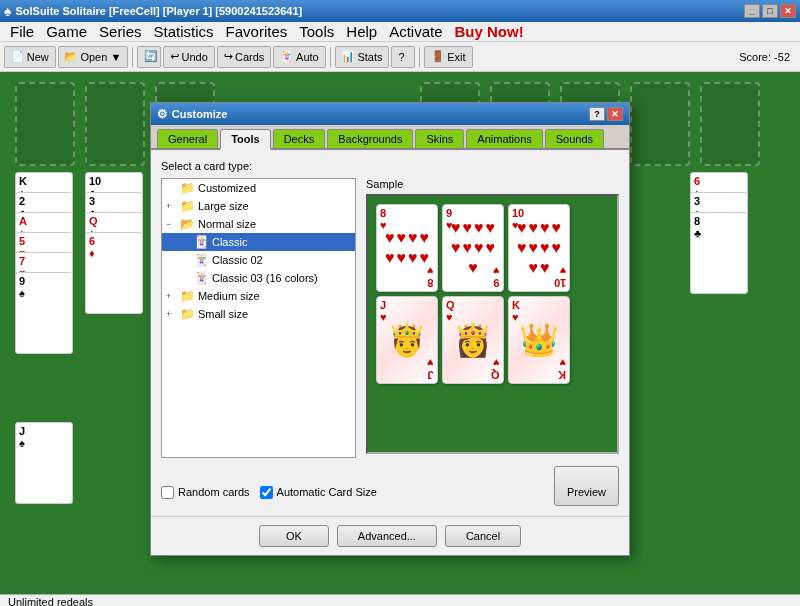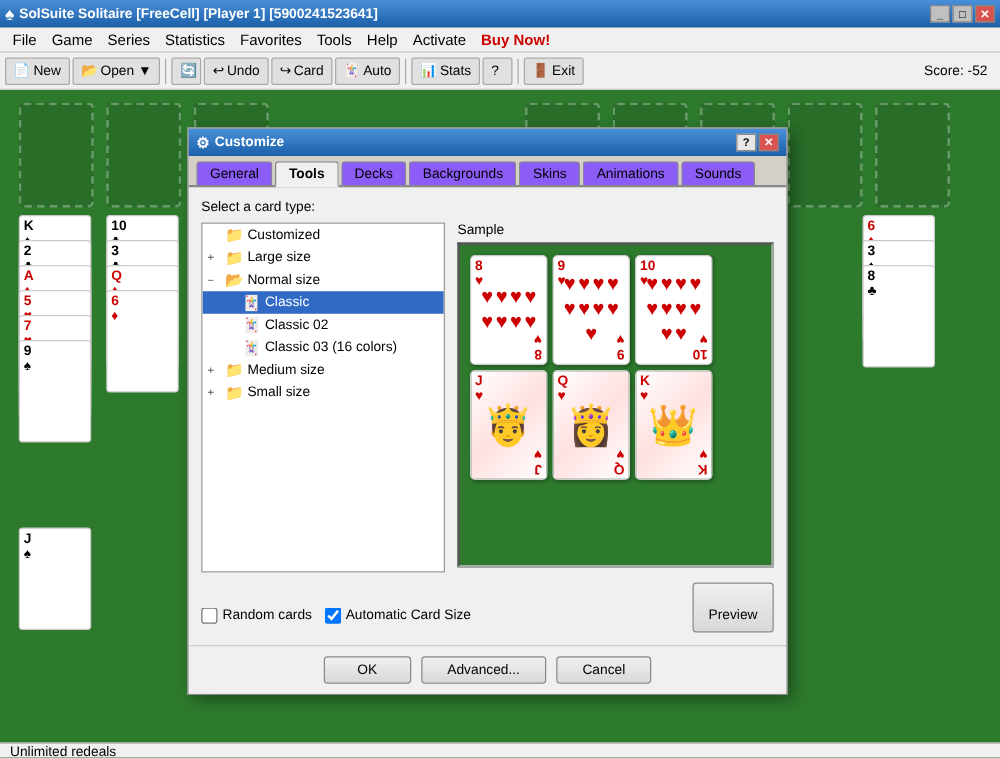--- a/index.html
+++ b/index.html
@@ -29,21 +29,21 @@
     .menu-bar {
       background: #f0f0f0;
       height: 20px;
       display: flex;
       align-items: center;
       padding: 0 4px;
       border-bottom: 1px solid #ccc;
     }
     .menu-item {
       padding: 2px 6px;
-      font-size: 12px;
+      font-size: 15px;
       cursor: pointer;
       color: #000;
     }
 
     
     .toolbar {
       background: #f0f0f0;
       height: 30px;
       display: flex;
       align-items: center;
@@ -116,21 +116,21 @@
     
     .tabs {
       display: flex;
       background: #d4d0c8;
       border-bottom: 2px solid #888;
       padding: 4px 6px 0;
       gap: 2px;
     }
     .tab {
       padding: 3px 10px;
-      background: #8b5cf6;
+      background: #84cc16;
       border: 1px solid #888;
       border-bottom: none;
       cursor: pointer;
       font-size: 11px;
       border-radius: 3px 3px 0 0;
     }
     .tab.active {
       background: #f0f0f0;
       border-bottom: 2px solid #f0f0f0;
       margin-bottom: -2px;
@@ -311,21 +311,21 @@
   <span class="menu-item">Activate</span>
   <span class="menu-item" style="color:#cc0000; font-weight:bold;">Buy Now!</span>
 </div>
 
 <div class="toolbar">
   <button class="toolbar-btn">📄 <span>New</span></button>
   <button class="toolbar-btn">📂 <span>Open ▼</span></button>
   <div class="toolbar-sep"></div>
   <button class="toolbar-btn" style="width:24px;">🔄</button>
   <button class="toolbar-btn">↩ <span>Undo</span></button>
-  <button class="toolbar-btn">↪ <span>Card</span></button>
+  <button class="toolbar-btn">↪ <span>Cards</span></button>
   <button class="toolbar-btn">🃏 <span>Auto</span></button>
   <div class="toolbar-sep"></div>
   <button class="toolbar-btn">📊 <span>Stats</span></button>
   <button class="toolbar-btn" style="width:24px;">?</button>
   <div class="toolbar-sep"></div>
   <button class="toolbar-btn">🚪 <span>Exit</span></button>
   <div class="score-area">Score: -52</div>
 </div>
 
 <div class="game-area">

